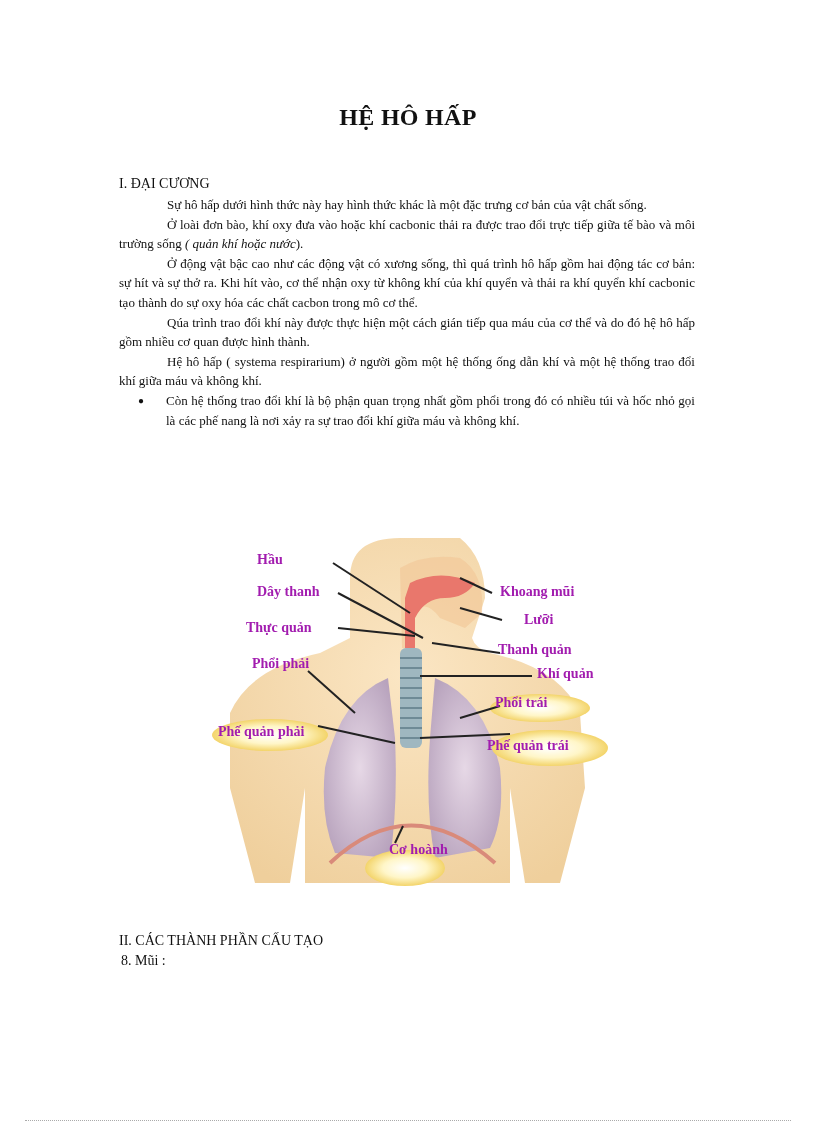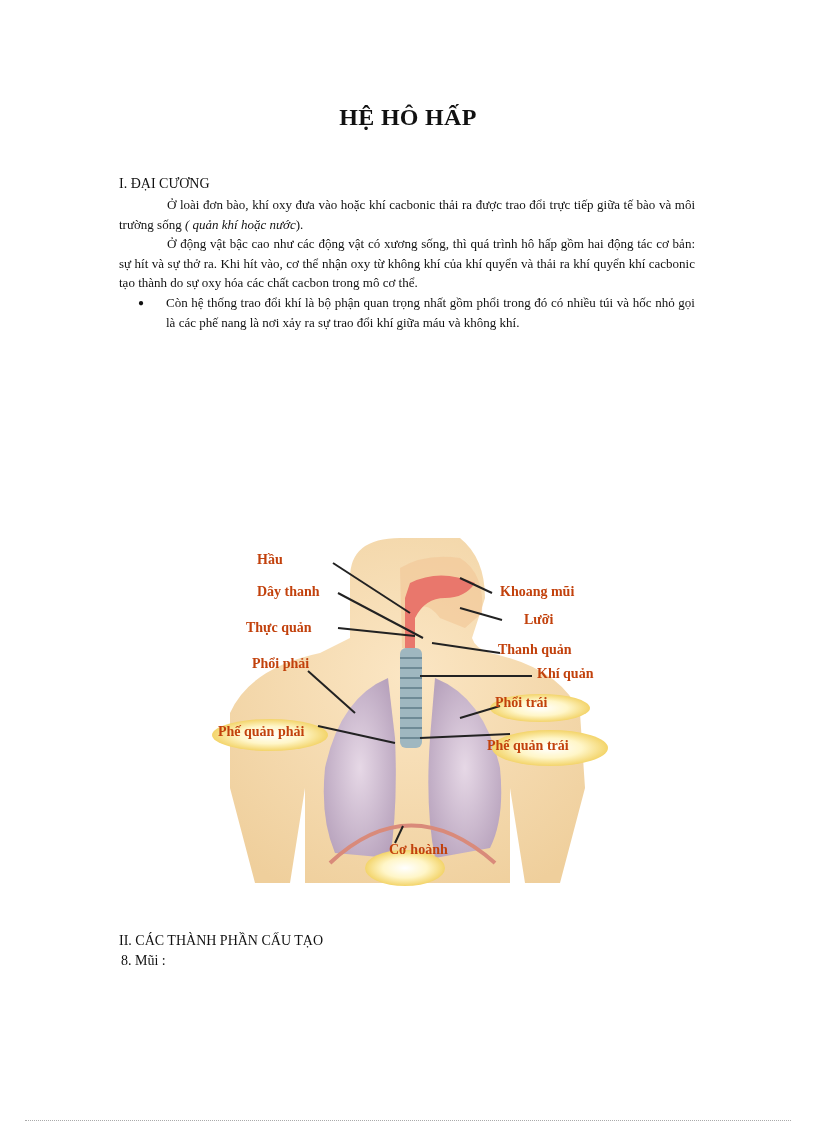--- a/index.html
+++ b/index.html
@@ -13,37 +13,40 @@
   .h1.sec2 { top: 933px; }
   .h2 { position: absolute; left: 121px; top: 953px; font-size: 14px; }
   .body { position: absolute; left: 119px; width: 576px; top: 195px;
           font-size: 13px; line-height: 19.6px; text-align: justify; }
   .body p { margin: 0; text-indent: 48px; }
   .body ul { margin: 0; padding: 0 0 0 47px; list-style: none; }
   .body li { position: relative; }
   .body li::before { content: "\25CF"; position: absolute; left: -28px; top: 0; font-size: 10px; }
   .it { font-style: italic; }
   .figure { position: absolute; left: 210px; top: 538px; width: 400px; height: 360px; }
-  .fig-label { position: absolute; color: #c2410c; font-weight: bold; font-size: 14px;
+  .fig-label { position: absolute; color: #a21caf; font-weight: bold; font-size: 14px;
                font-family: "Liberation Serif", serif; white-space: nowrap; }
   .pagebreak { position: absolute; left: 25px; width: 766px; top: 1120px;
                border-top: 1px dotted #aaa; }
 </style>
 </head>
 <body>
 
 <div class="page">
 
   <div class="title">HỆ HÔ HẤP</div>
 
   <div class="h1 sec1">I. ĐẠI CƯƠNG</div>
 
   <div class="body">
+    <p>Sự hô hấp dưới hình  thức này hay hình  thức khác là một đặc trưng cơ bản của vật chất sống.</p>
     <p><span>Ở loài đơn bào,  khí oxy đưa vào hoặc khí cacbonic thải ra được trao đổi trực tiếp giữa tế bào và môi trường  sống </span><span class="it">( quản khí hoặc nước</span><span>).</span></p>
     <p>Ở động vật bậc cao như các động vật có xương sống, thì quá trình hô hấp gồm hai động tác cơ bản: sự hít và sự thở ra. Khi hít vào, cơ thể nhận oxy từ không khí của khí quyển và thải ra khí quyển khí cacbonic tạo thành  do sự oxy hóa các chất cacbon trong mô cơ thể.</p>
+    <p>Qúa trình  trao đổi khí này được thực hiện một cách gián tiếp qua máu của cơ thể và do đó hệ hô hấp gồm nhiều  cơ quan được hình  thành.</p>
+    <p>Hệ hô hấp ( systema respirarium)  ở người  gồm một hệ thống ống dẫn khí và một hệ thống trao đổi khí giữa máu và  không khí.</p>
     <ul>
       <li>Còn hệ thống trao đổi khí là bộ phận quan trọng nhất gồm phổi trong đó có nhiều túi và hốc nhỏ gọi là các phế nang là nơi xảy ra sự trao đổi khí giữa máu và không khí.</li>
     </ul>
   </div>
 
   <div class="figure">
     <svg width="400" height="360" viewBox="0 0 400 360">
       <defs>
         <radialGradient id="skin" cx="50%" cy="40%" r="70%">
           <stop offset="0%" stop-color="#fbe6c4"></stop>

